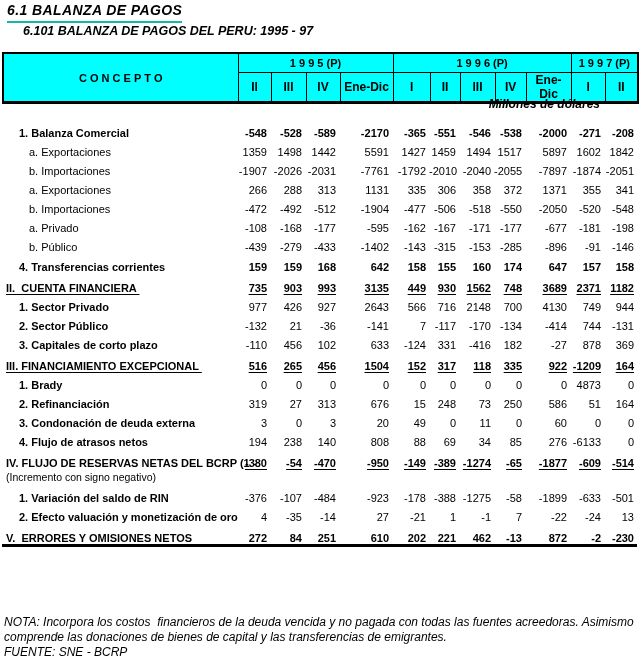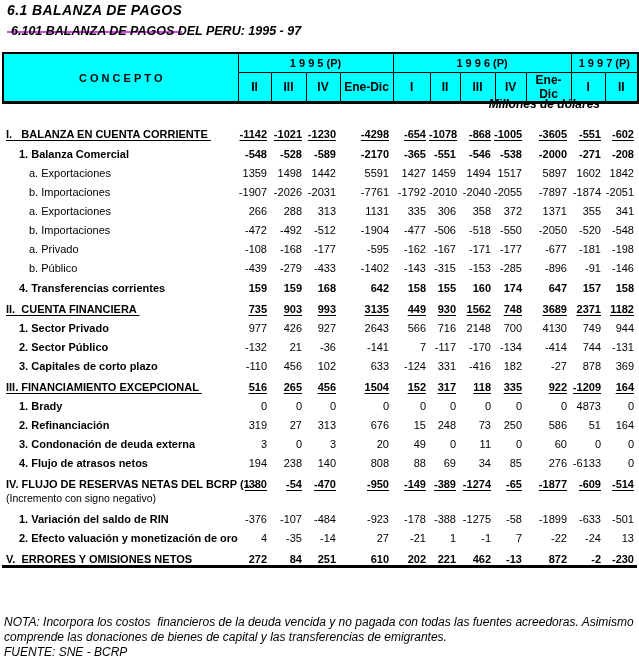--- a/index.html
+++ b/index.html
@@ -4,23 +4,23 @@
 <style>
   html,body{margin:0;padding:0;}
   body{
     width:639px;height:661px;position:relative;background:#ffffff;color:#000;
     font-family:"Liberation Sans",sans-serif;overflow:hidden;
   }
   .title{
     position:absolute;left:7px;top:2px;font-size:14px;font-weight:bold;font-style:italic;
     letter-spacing:.4px;
   }
-  .title span{border-bottom:2px solid #d946ef;padding-bottom:13px;display:inline-block;}
+  .title span{border-bottom:2px solid #14b8a6;padding-bottom:3px;display:inline-block;}
   .subtitle{
-    position:absolute;left:11px;top:24px;font-size:12.5px;font-weight:bold;font-style:italic;
+    position:absolute;left:23px;top:24px;font-size:12.5px;font-weight:bold;font-style:italic;
   }
   table{border-collapse:collapse;table-layout:fixed;}
   .hdr{
     position:absolute;left:2px;top:52px;width:635px;
     border:2px solid #000;border-bottom:3px solid #000;
   }
   .hdr td{border:1px solid #000;text-align:center;font-weight:bold;padding:0;overflow:hidden;}
   .hdr .yr td{font-size:11px;height:18px;}
   .hdr .qr td{font-size:12px;height:17px;}
   .units{
@@ -104,34 +104,20 @@
     <col style="width:53px">
       <col style="width:37px">
       <col style="width:30px">
       <col style="width:35px">
     <col style="width:31px">
       <col style="width:45px">
       <col style="width:34px">
       <col style="width:33px">
   </colgroup>
   <tbody>
-      <tr class="section">
-        <td class="lbl ind0"><span>I.   BALANZA EN CUENTA CORRIENTE </span></td>
-        <td class="val">-1142</td>
-        <td class="val">-1021</td>
-        <td class="val">-1230</td>
-        <td class="val">-4298</td>
-        <td class="val">-654</td>
-        <td class="val">-1078</td>
-        <td class="val">-868</td>
-        <td class="val">-1005</td>
-        <td class="val">-3605</td>
-        <td class="val">-551</td>
-        <td class="val">-602</td>
-      </tr>
       <tr class="subbold">
         <td class="lbl ind1"><span>1. Balanza Comercial</span></td>
         <td class="val">-548</td>
         <td class="val">-528</td>
         <td class="val">-589</td>
         <td class="val">-2170</td>
         <td class="val">-365</td>
         <td class="val">-551</td>
         <td class="val">-546</td>
         <td class="val">-538</td>

